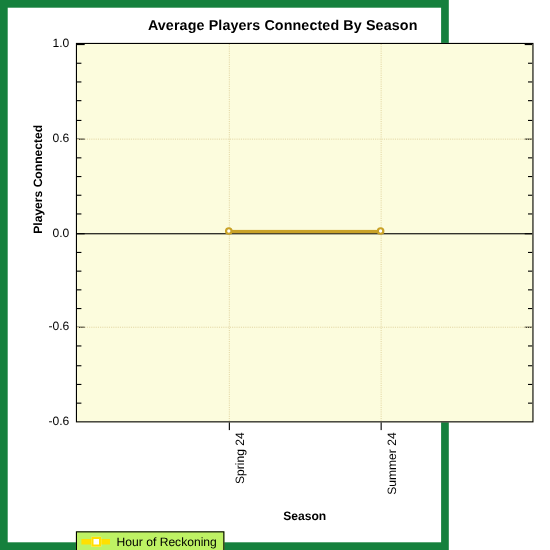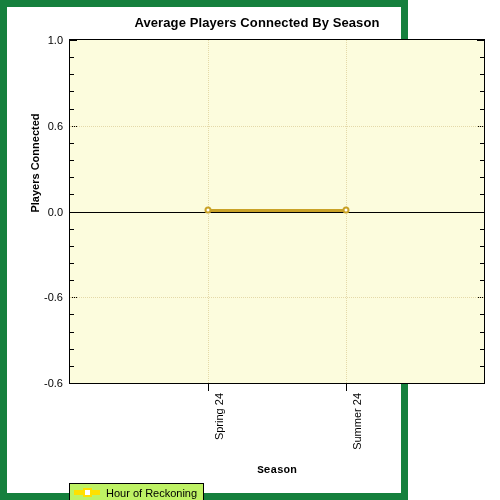--- a/index.html
+++ b/index.html
@@ -164,21 +164,20 @@
   
   #x-axis-title {
     position: absolute;
     left: 62px;
     top: 457px;
     width: 416px;
     text-align: center;
     font-size: 11px;
     font-weight: bold;
     color: #000000;
-    font-family: Liberation Mono, monospace;
   }
 
   
   #series-line {
     position: absolute;
     height: 3px;
     background: #c9a227;
   }
   .marker {
     position: absolute;

